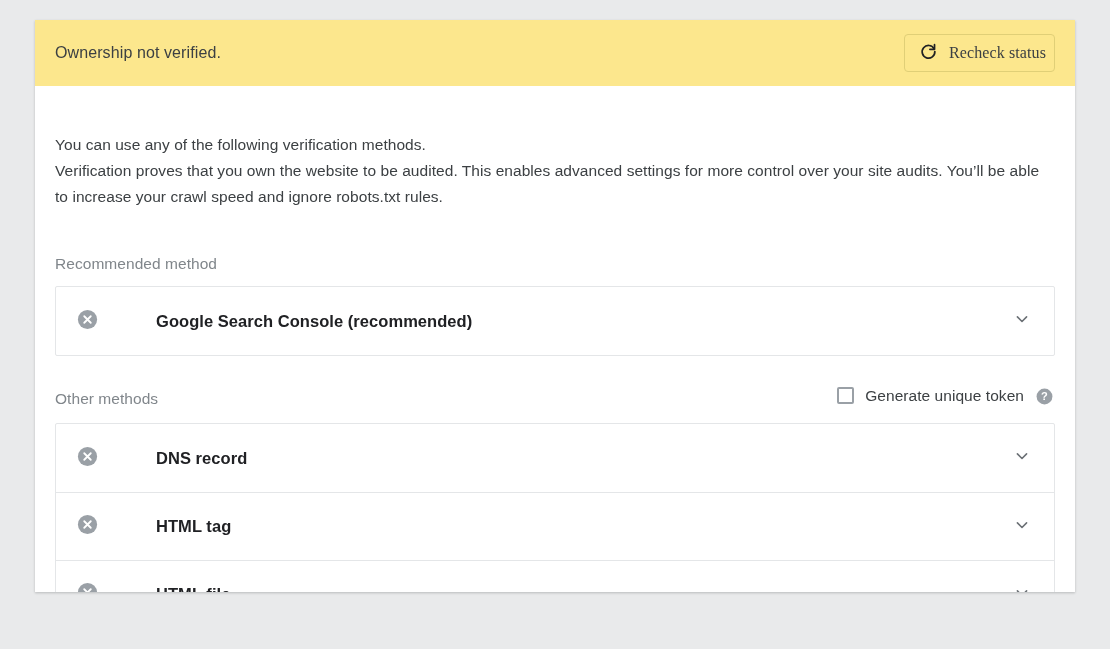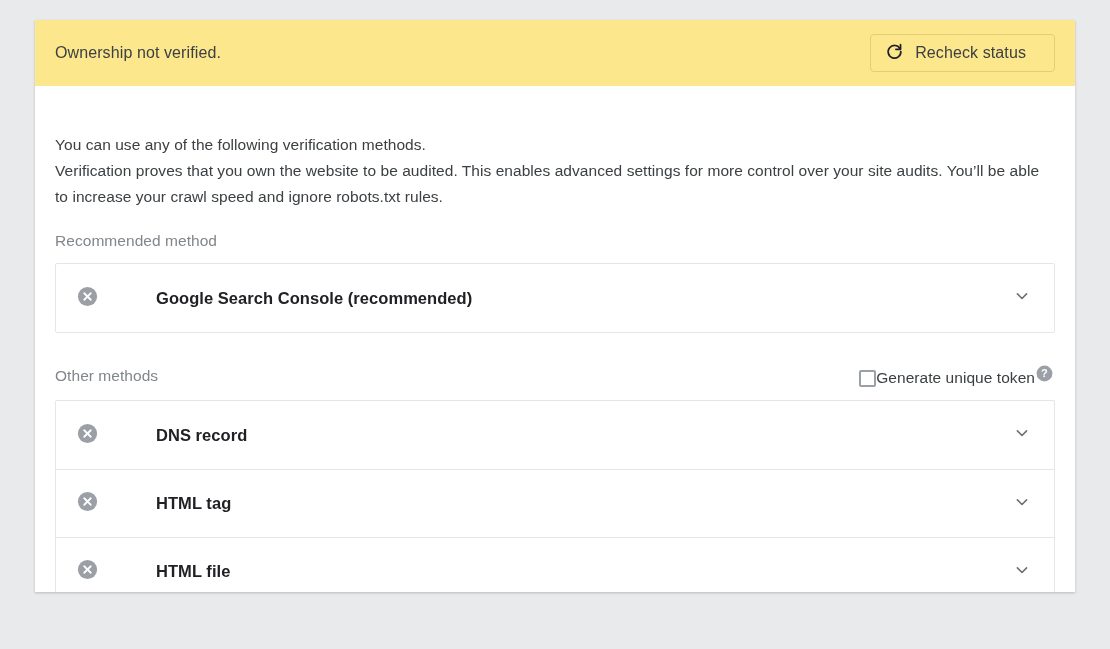--- a/index.html
+++ b/index.html
@@ -41,26 +41,26 @@
   .banner-text {
     font-size: 16px;
     color: #3c4043;
     letter-spacing: 0.1px;
   }
   .recheck-btn {
     display: flex;
     align-items: center;
     gap: 11px;
     height: 38px;
-    padding: 0 28px 0 14px;
+    padding: 0 8px 0 14px;
     border: 1px solid #e0cf77;
     border-radius: 4px;
     background: transparent;
     cursor: pointer;
-    font-family: Liberation Sans, sans-serif;
+    font-family: Liberation Serif, serif;
     font-size: 16px;
     color: #3c4043;
     letter-spacing: 0.1px;
   }
   .refresh-ico { display: block; }
 
   
   .body {
     padding: 22px 20px 0 20px;
   }
@@ -72,35 +72,36 @@
     max-width: 990px;
     letter-spacing: 0.05px;
   }
   .para.second {
     margin-top: 24px;
   }
 
   .section-label {
     font-size: 15.5px;
     color: #80868b;
-    margin-top: 22px;
+    margin-top: 45px;
     letter-spacing: 0.05px;
   }
 
   .other-head {
     display: flex;
     align-items: center;
     justify-content: space-between;
     margin-top: 31px;
     padding-right: 1px;
   }
   .other-head .section-label { margin-top: 0; }
   .token-wrap {
     display: flex;
-    align-items: flex-end;
+    align-items: flex-start;
+    gap: 11px;
   }
   .checkbox {
     width: 17px;
     height: 17px;
     border: 2px solid #9aa0a6;
     border-radius: 2px;
     background: #fff;
     box-sizing: border-box;
     cursor: pointer;
   }

